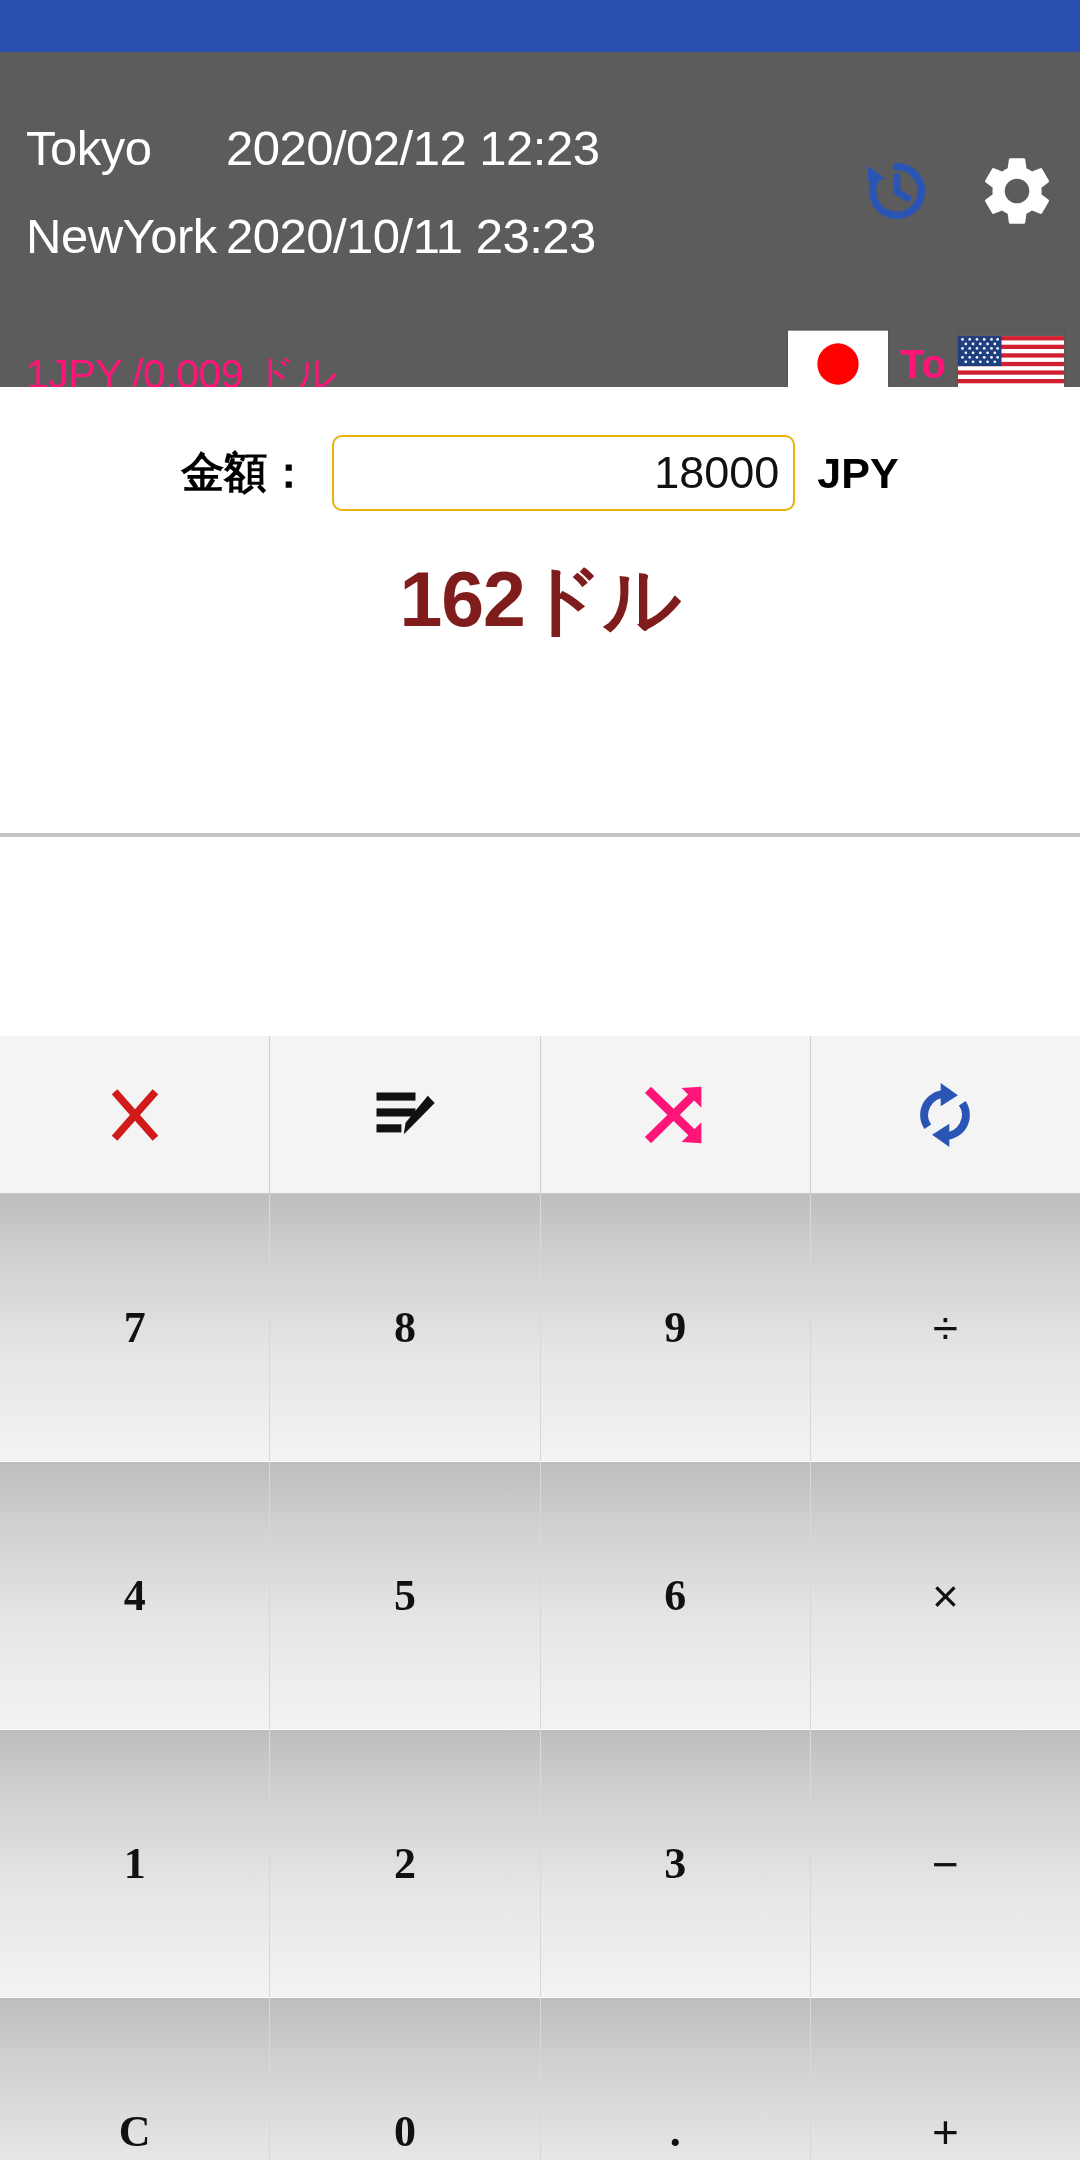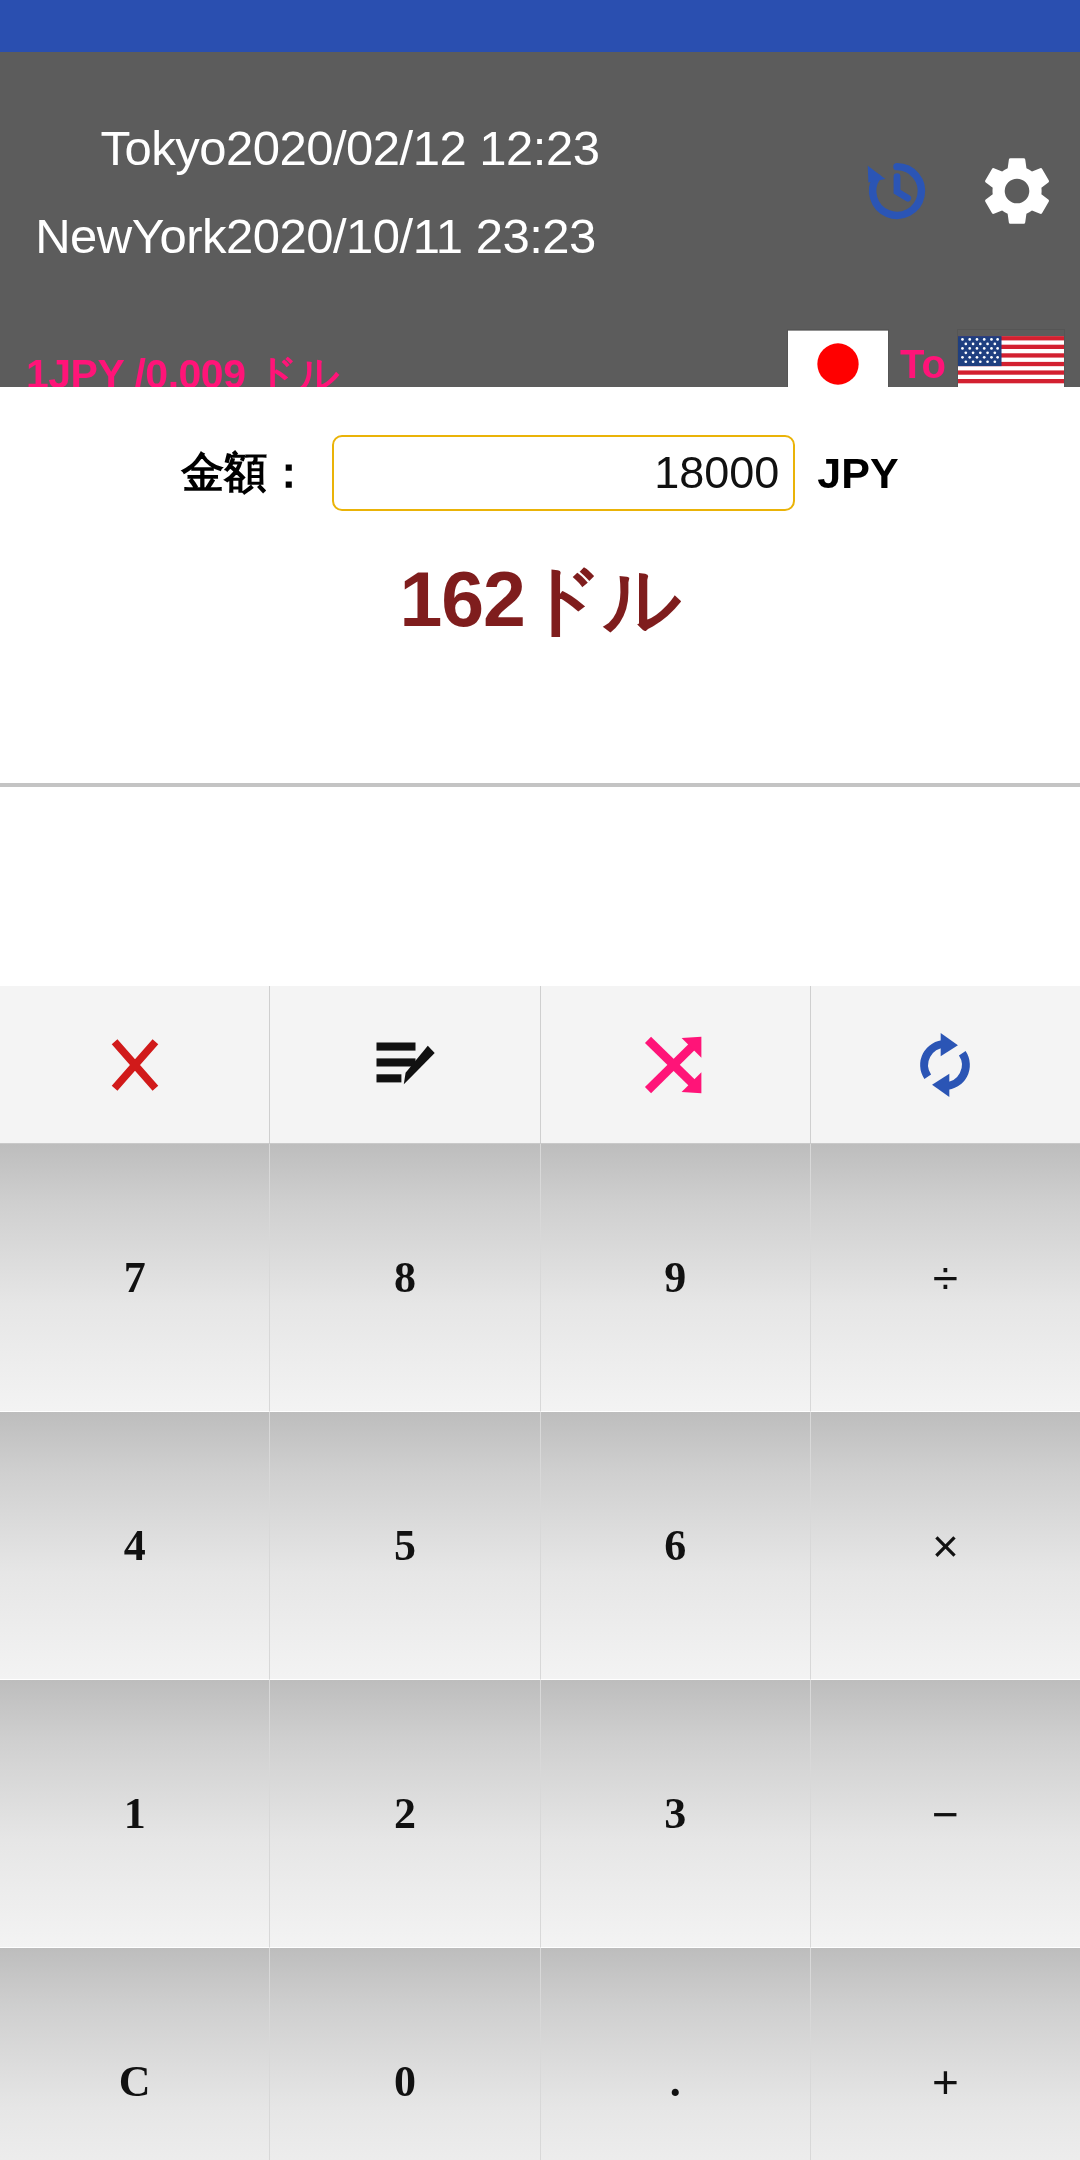--- a/index.html
+++ b/index.html
@@ -12,47 +12,47 @@
   #app { width:1080px; height:2160px; display:flex; flex-direction:column; position:relative; }
 
   
   .statusbar { height:52px; background:#2a4fb0; flex:0 0 auto; }
 
   
   .header {
     flex:0 0 auto; height:335px; background:#5c5c5c;
     position:relative;
   }
-  .clock-rows { position:absolute; left:26px; top:72px;text-align:right; }
+  .clock-rows { position:absolute; left:26px; top:72px; }
   .clock-row { display:flex; align-items:baseline; height:88px; }
   .city {
     width:200px; color:#ffffff; font-size:49px; font-weight:400;
     letter-spacing:-0.5px; line-height:1;
   }
   .stamp {
     color:#ffffff; font-size:49px; font-weight:400; line-height:1;
     letter-spacing:-0.5px;
   }
   .rate-line {
     position:absolute; left:26px; top:302px;
-    color:#ff1478; font-size:41px; font-weight:700; line-height:1;
+    color:#ff1478; font-size:41px; font-weight:400; line-height:1;
     letter-spacing:-0.5px;
   }
   .hdr-icons { position:absolute; right:22px; top:98px; display:flex; align-items:center; gap:38px; }
   .icon-btn { width:82px; height:82px; display:flex; align-items:center; justify-content:center; }
 
   .flagbar { position:absolute; right:16px; top:278px; display:flex; align-items:center; gap:10px;text-align:center; }
   .flag { display:block; box-shadow:0 0 0 1px rgba(0,0,0,0.07); }
   .flag-jp { width:100px; height:68px; }
   .flag-us { width:106px; height:68px; }
   .to-label { color:#ff1478; font-size:40px; font-weight:700; line-height:1; padding:0 2px; }
 
   
   .convert {
-    flex:0 0 auto; background:#ffffff; height:400px;
+    flex:0 0 auto; background:#ffffff; height:450px;
     border-bottom:4px solid #c4c4c4; position:relative;
   }
   .amount-row {
     display:flex; align-items:center; justify-content:center;
     padding-top:48px; gap:22px;
   }
   .amount-label { font-size:43px; font-weight:700; color:#000000; letter-spacing:0px; }
   .amount-input {
     width:463px; height:76px; border:2px solid #eab308; border-radius:10px;
     background:#ffffff; text-align:right; font-size:45px;

